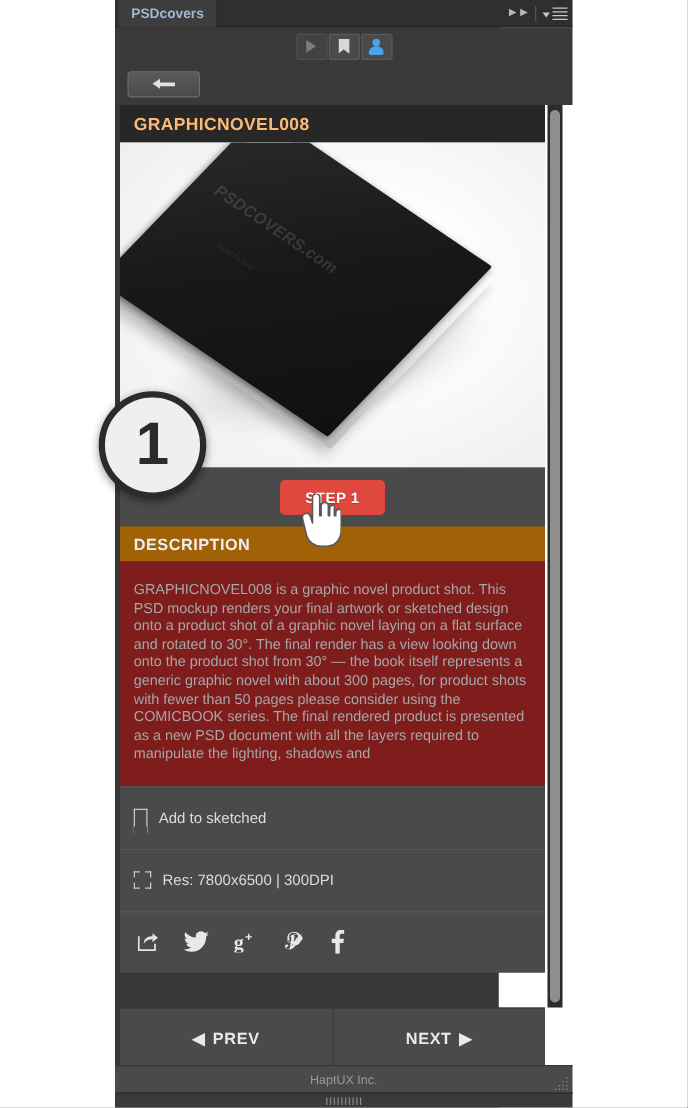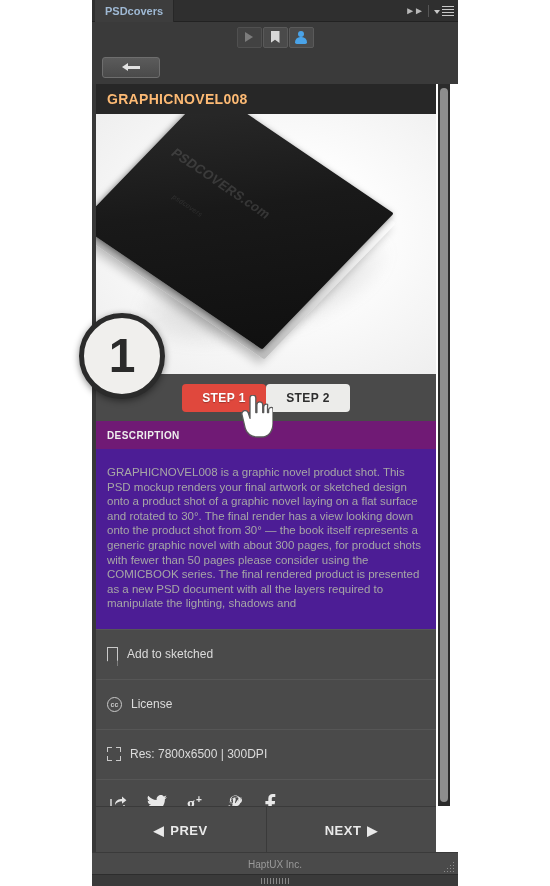--- a/index.html
+++ b/index.html
@@ -159,26 +159,26 @@
     cursor: pointer; box-sizing: border-box;
   }
   .stepbtn.primary { background: #e0483d; color: #ffffff; text-shadow: 0 1px 1px rgba(0,0,0,.3); }
   .stepbtn.ghost { background: #ececea; color: #2e2e2e; }
 
   
   .hand { position: absolute; left: 239px; top: 395px; width: 34px; height: 44px; z-index: 50; pointer-events:none; }
 
   
   .sechead {
-    height: 28px; background: #701a75;
-    color: #eeeeee; font-size: 10px; font-weight: bold; letter-spacing: .4px;
+    height: 28px; background: #a16207;
+    color: #eeeeee; font-size: 13px; font-weight: bold; letter-spacing: .4px;
     display:flex; align-items:center; padding-left: 11px; box-sizing: border-box;
   }
   .desc {
-    background: #4c1d95; color: #a6a6a6;
+    background: #7f1d1d; color: #a6a6a6;
     font-size: 11.5px; line-height: 14.6px;
     padding: 16px 14px 18px 11px;
     box-sizing: border-box;
   }
 
   
   .row {
     height: 50px; background: #4a4a4a;
     border-top: 1px solid #565656;
     display: flex; align-items: center; padding-left: 11px;
@@ -300,35 +300,30 @@
           <div class="book-shadow"></div>
           <div class="pages"></div>
           <div class="cover"></div>
           <div class="wm">PSDCOVERS.com</div>
           <div class="wm2">psdcovers</div>
         </div>
       </div>
 
       <div class="steps">
         <div class="stepbtn primary">STEP 1</div>
-        <div class="stepbtn ghost">STEP 2</div>
       </div>
 
       <div class="sechead">DESCRIPTION</div>
       <div class="desc">GRAPHICNOVEL008 is a graphic novel product shot. This PSD mockup renders your final artwork or sketched design onto a product shot of a graphic novel laying on a flat surface and rotated to 30°.  The final render has a view looking down onto the product shot from 30° — the book itself represents a generic graphic novel with about 300 pages, for product shots with fewer than 50 pages please consider using the COMICBOOK series. The final rendered product is presented as a new PSD document with all the layers required to manipulate the lighting, shadows and</div>
 
       <div class="row">
         <span class="ico-bm"></span>
         <span>Add to sketched</span>
       </div>
 
-      <div class="row">
-        <span class="ico-cc">cc</span>
-        <span>License</span>
-      </div>
 
       <div class="row">
         <span class="ico-crop">
             <i></i>
             <i></i>
             <i></i>
             <i></i>
           </span>
         <span>Res: 7800x6500 | 300DPI</span>
       </div>

